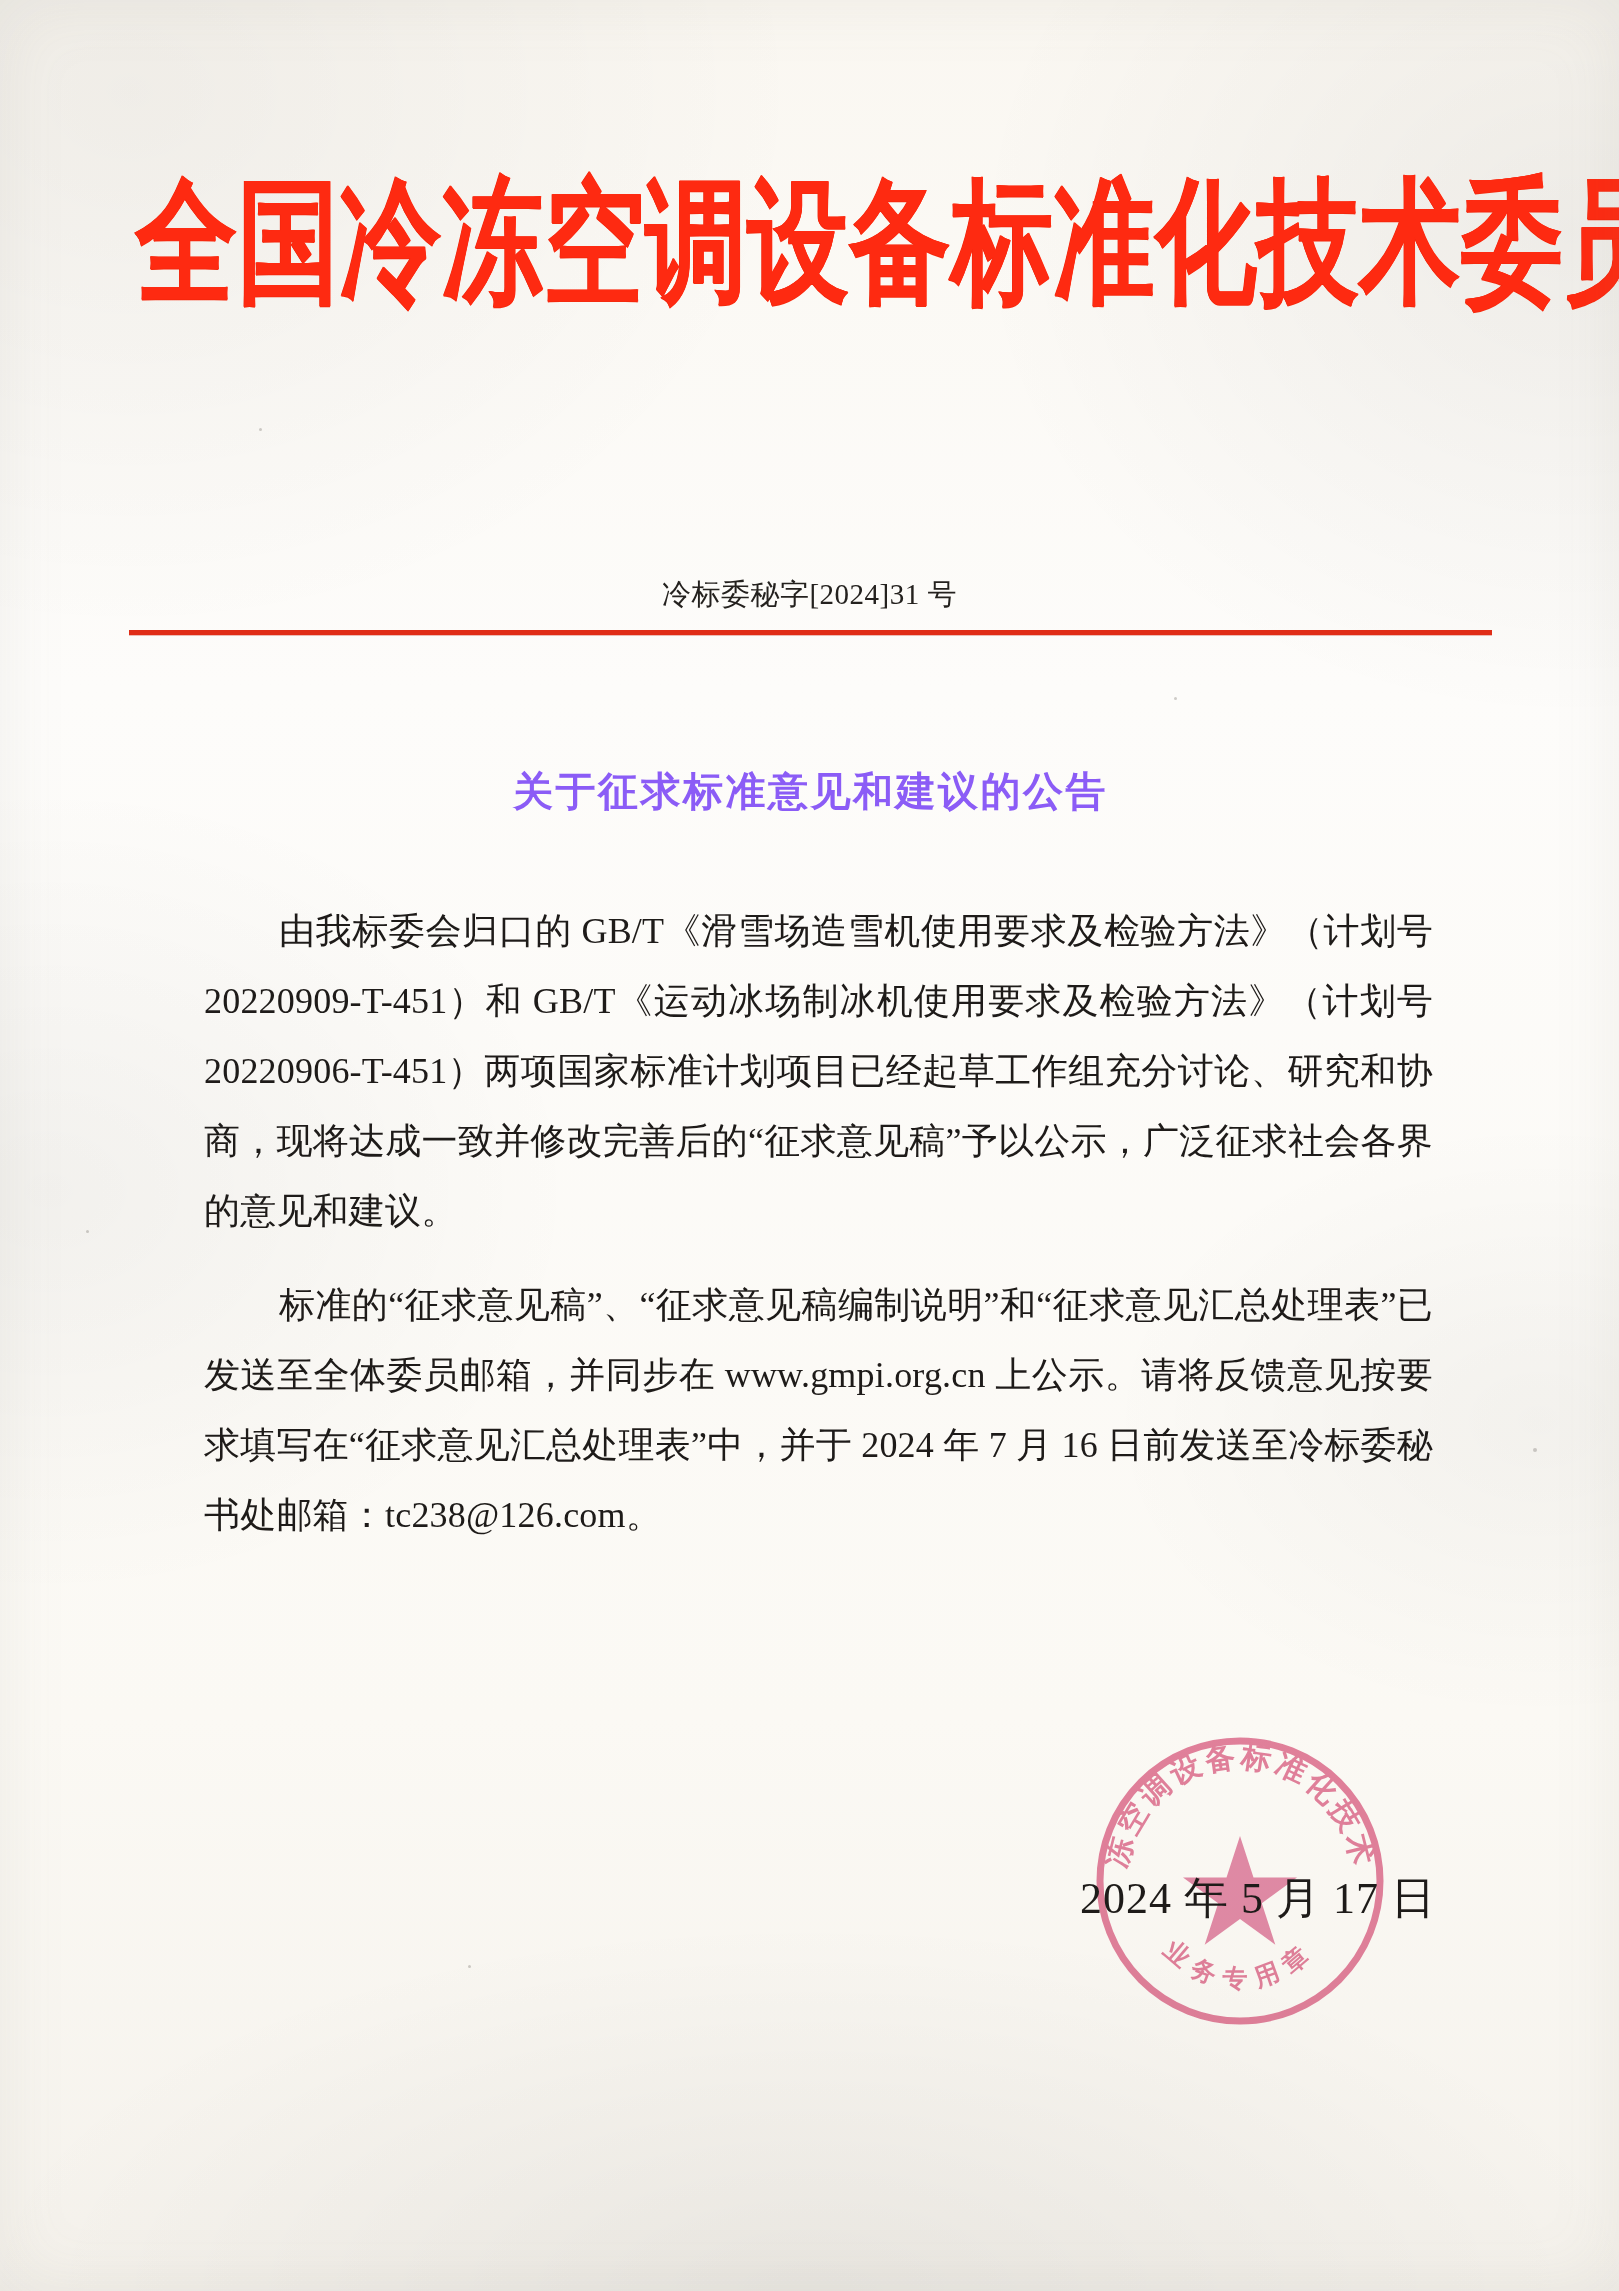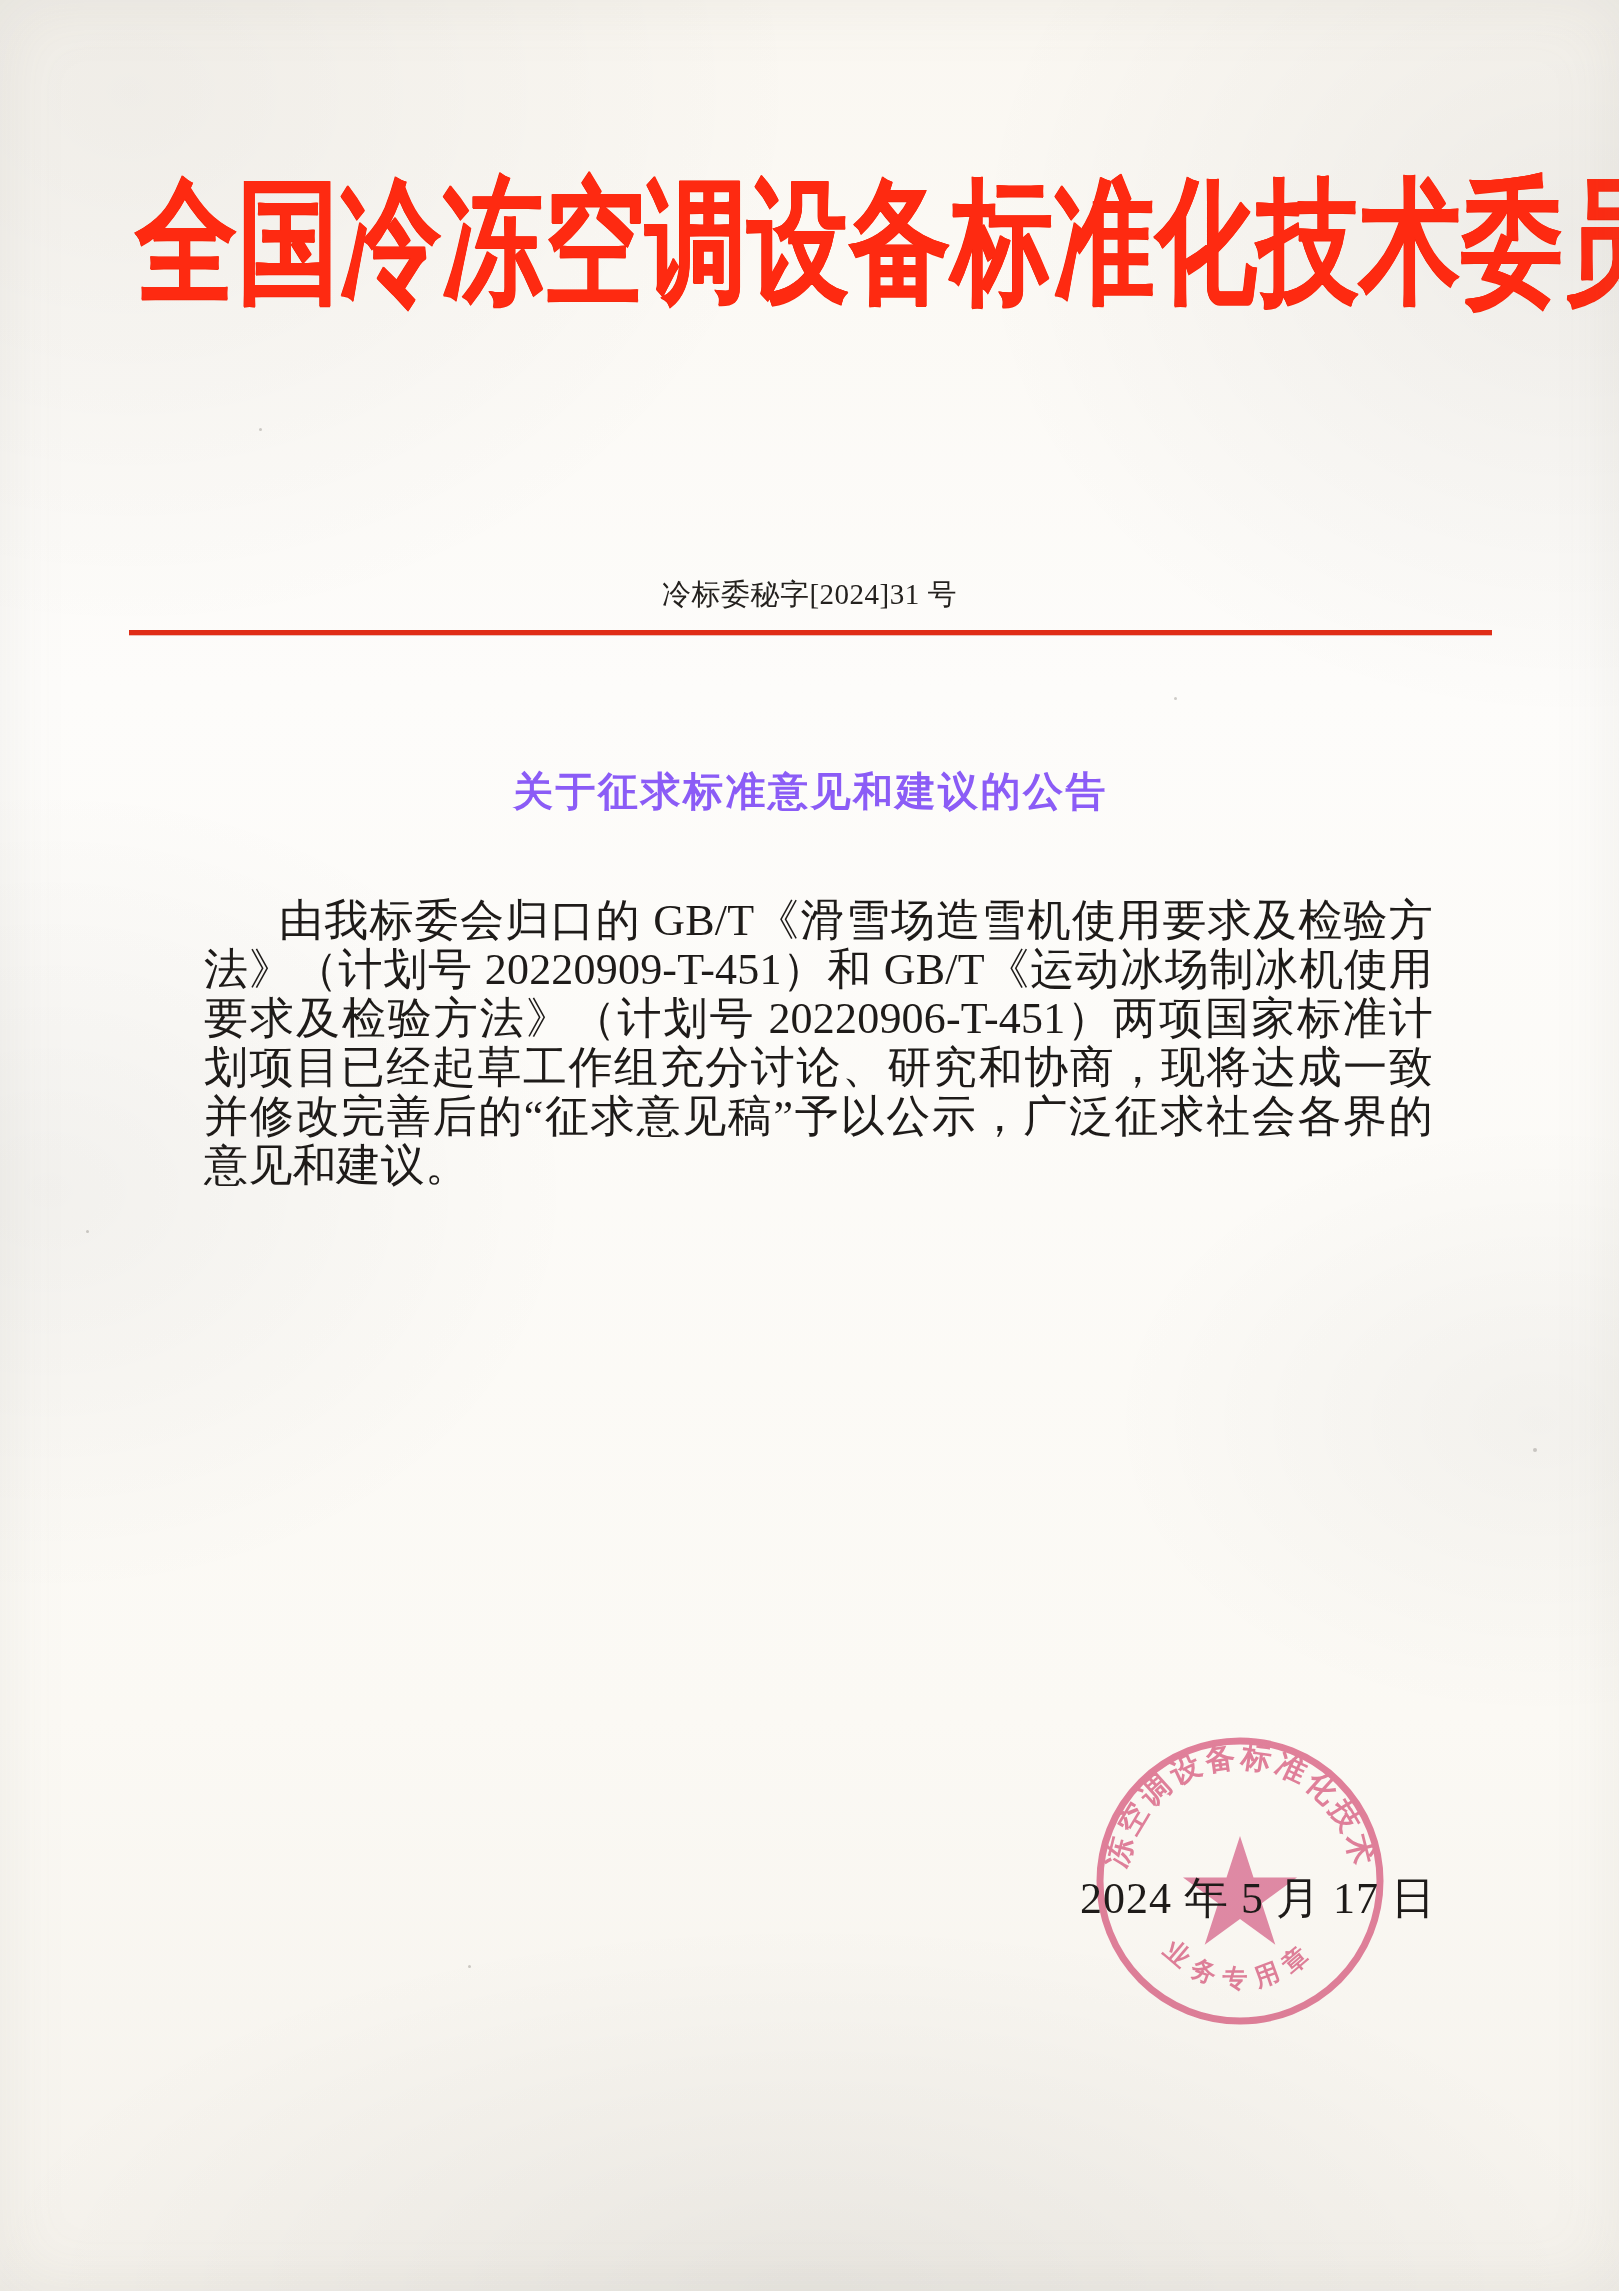--- a/index.html
+++ b/index.html
@@ -102,22 +102,22 @@
     letter-spacing: 2.5px;
   }
 
   .body-block {
     position: absolute;
     left: 204px;
     top: 896px;
     width: 1229px;
   }
   .para {
-    font-size: 44px;
-    line-height: 49px;
+    font-size: 36px;
+    line-height: 70px;
     color: #1e1b19;
     text-align: justify;
     text-justify: inter-ideograph;
     letter-spacing: 0.2px;
     margin: 0 0 24px 0;
     text-indent: 75px;
   }
   .para:last-child { margin-bottom: 0; }
 
   
@@ -166,20 +166,21 @@
     </div>
 
     <div class="doc-number">冷标委秘字[2024]31 号</div>
 
     <div class="red-rule"></div>
 
     <div class="announce-title">关于征求标准意见和建议的公告</div>
 
     <div class="body-block">
       <p class="para">由我标委会归口的 GB/T《滑雪场造雪机使用要求及检验方法》（计划号 20220909-T-451）和 GB/T《运动冰场制冰机使用要求及检验方法》（计划号 20220906-T-451）两项国家标准计划项目已经起草工作组充分讨论、研究和协商，现将达成一致并修改完善后的“征求意见稿”予以公示，广泛征求社会各界的意见和建议。</p>
+      <p class="para">标准的“征求意见稿”、“征求意见稿编制说明”和“征求意见汇总处理表”已发送至全体委员邮箱，并同步在 www.gmpi.org.cn 上公示。请将反馈意见按要求填写在“征求意见汇总处理表”中，并于 2024 年 7 月 16 日前发送至冷标委秘书处邮箱：tc238@126.com。</p>
     </div>
 
     <div class="seal">
       <svg viewBox="0 0 300 300" xmlns="http://www.w3.org/2000/svg" aria-hidden="true">
         <defs>
           <path id="arcTop" d="M 36 150 A 114 114 0 0 1 264 150"></path>
           <path id="arcBottom" d="M 70 216 A 100 100 0 0 0 230 216"></path>
         </defs>
         <circle cx="150" cy="150" r="140" fill="none" stroke="#e2799a" stroke-width="7"></circle>
         <g fill="#e2799a" font-family="'Liberation Serif','DejaVu Serif',serif" font-weight="700">

